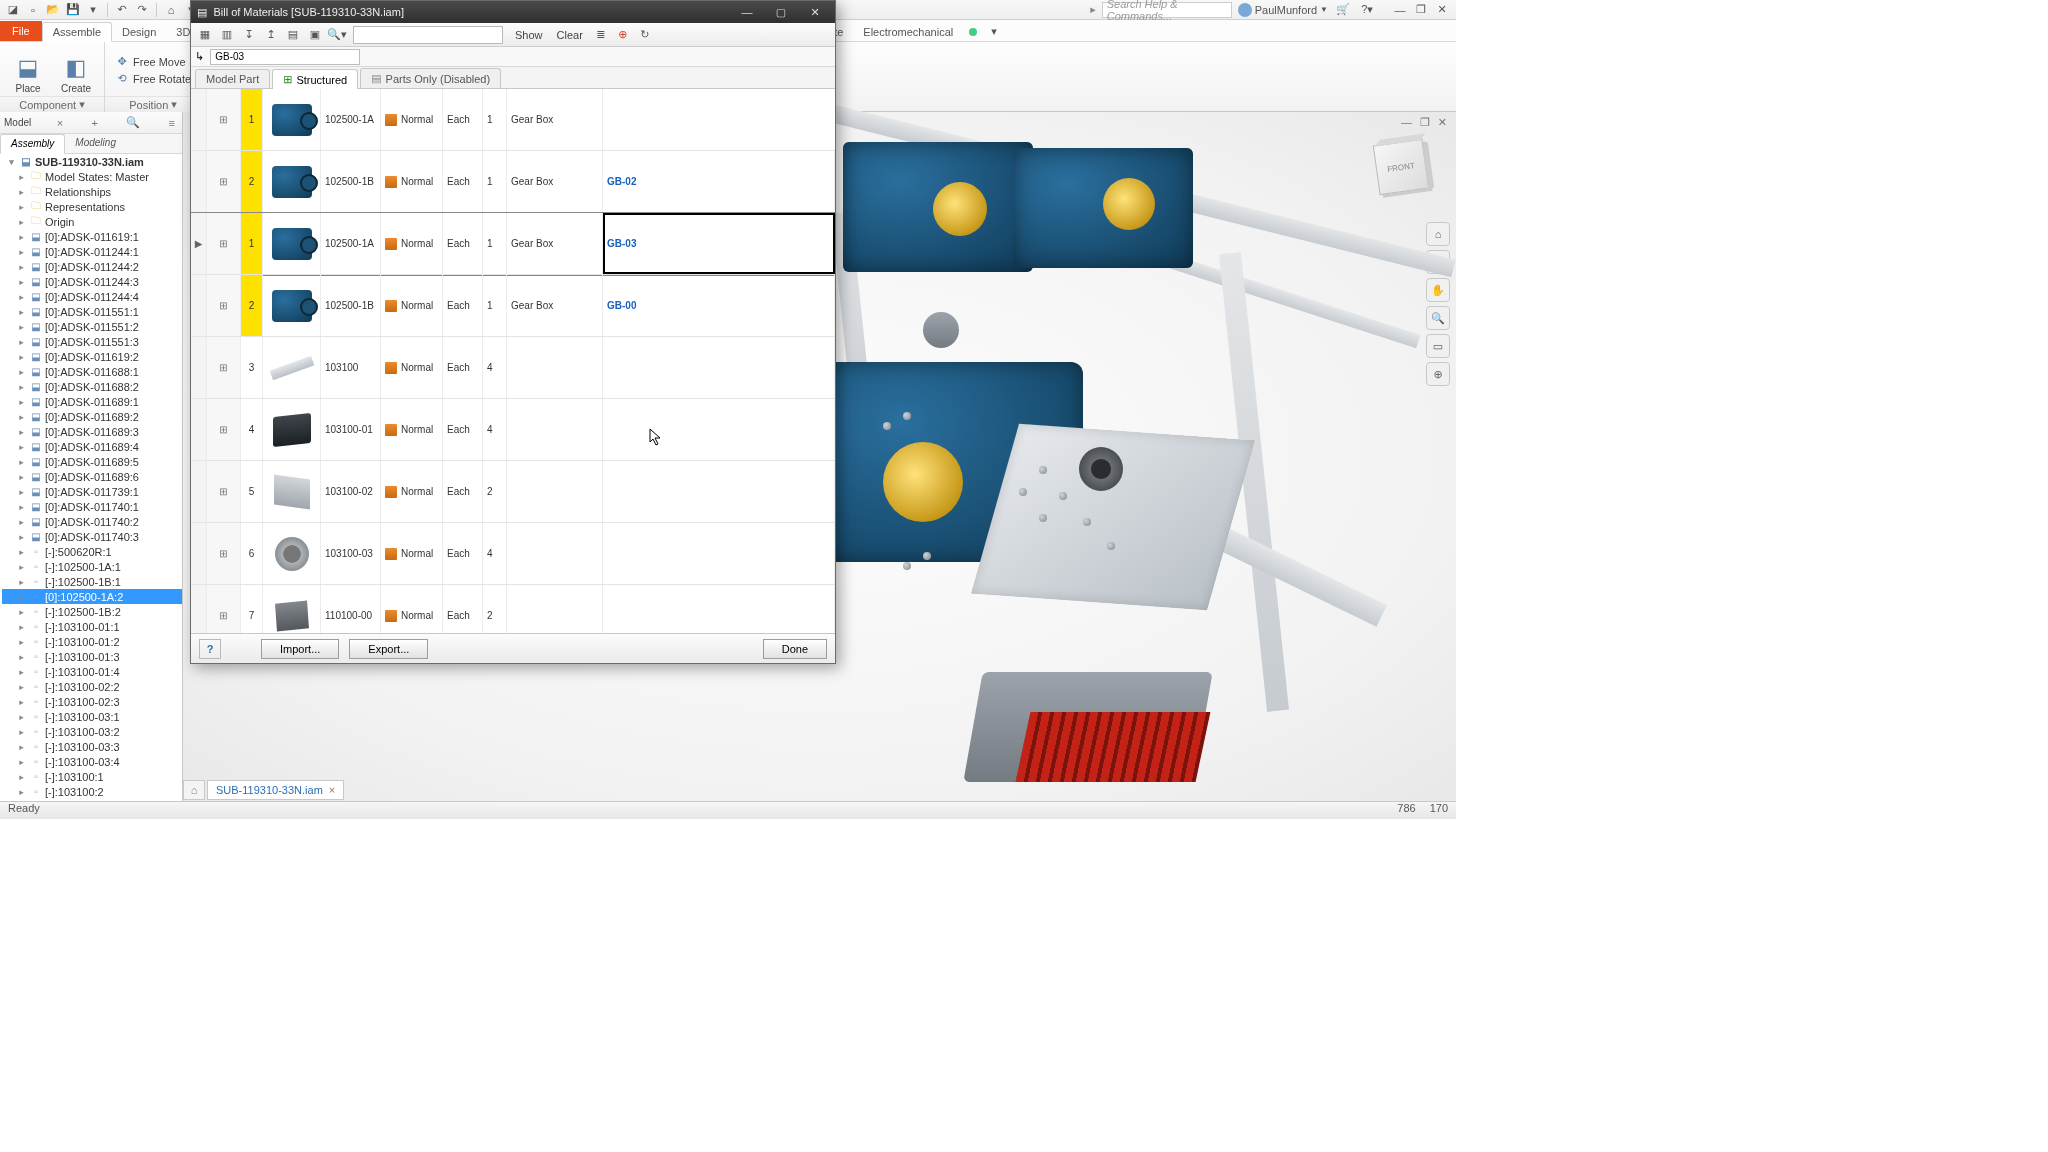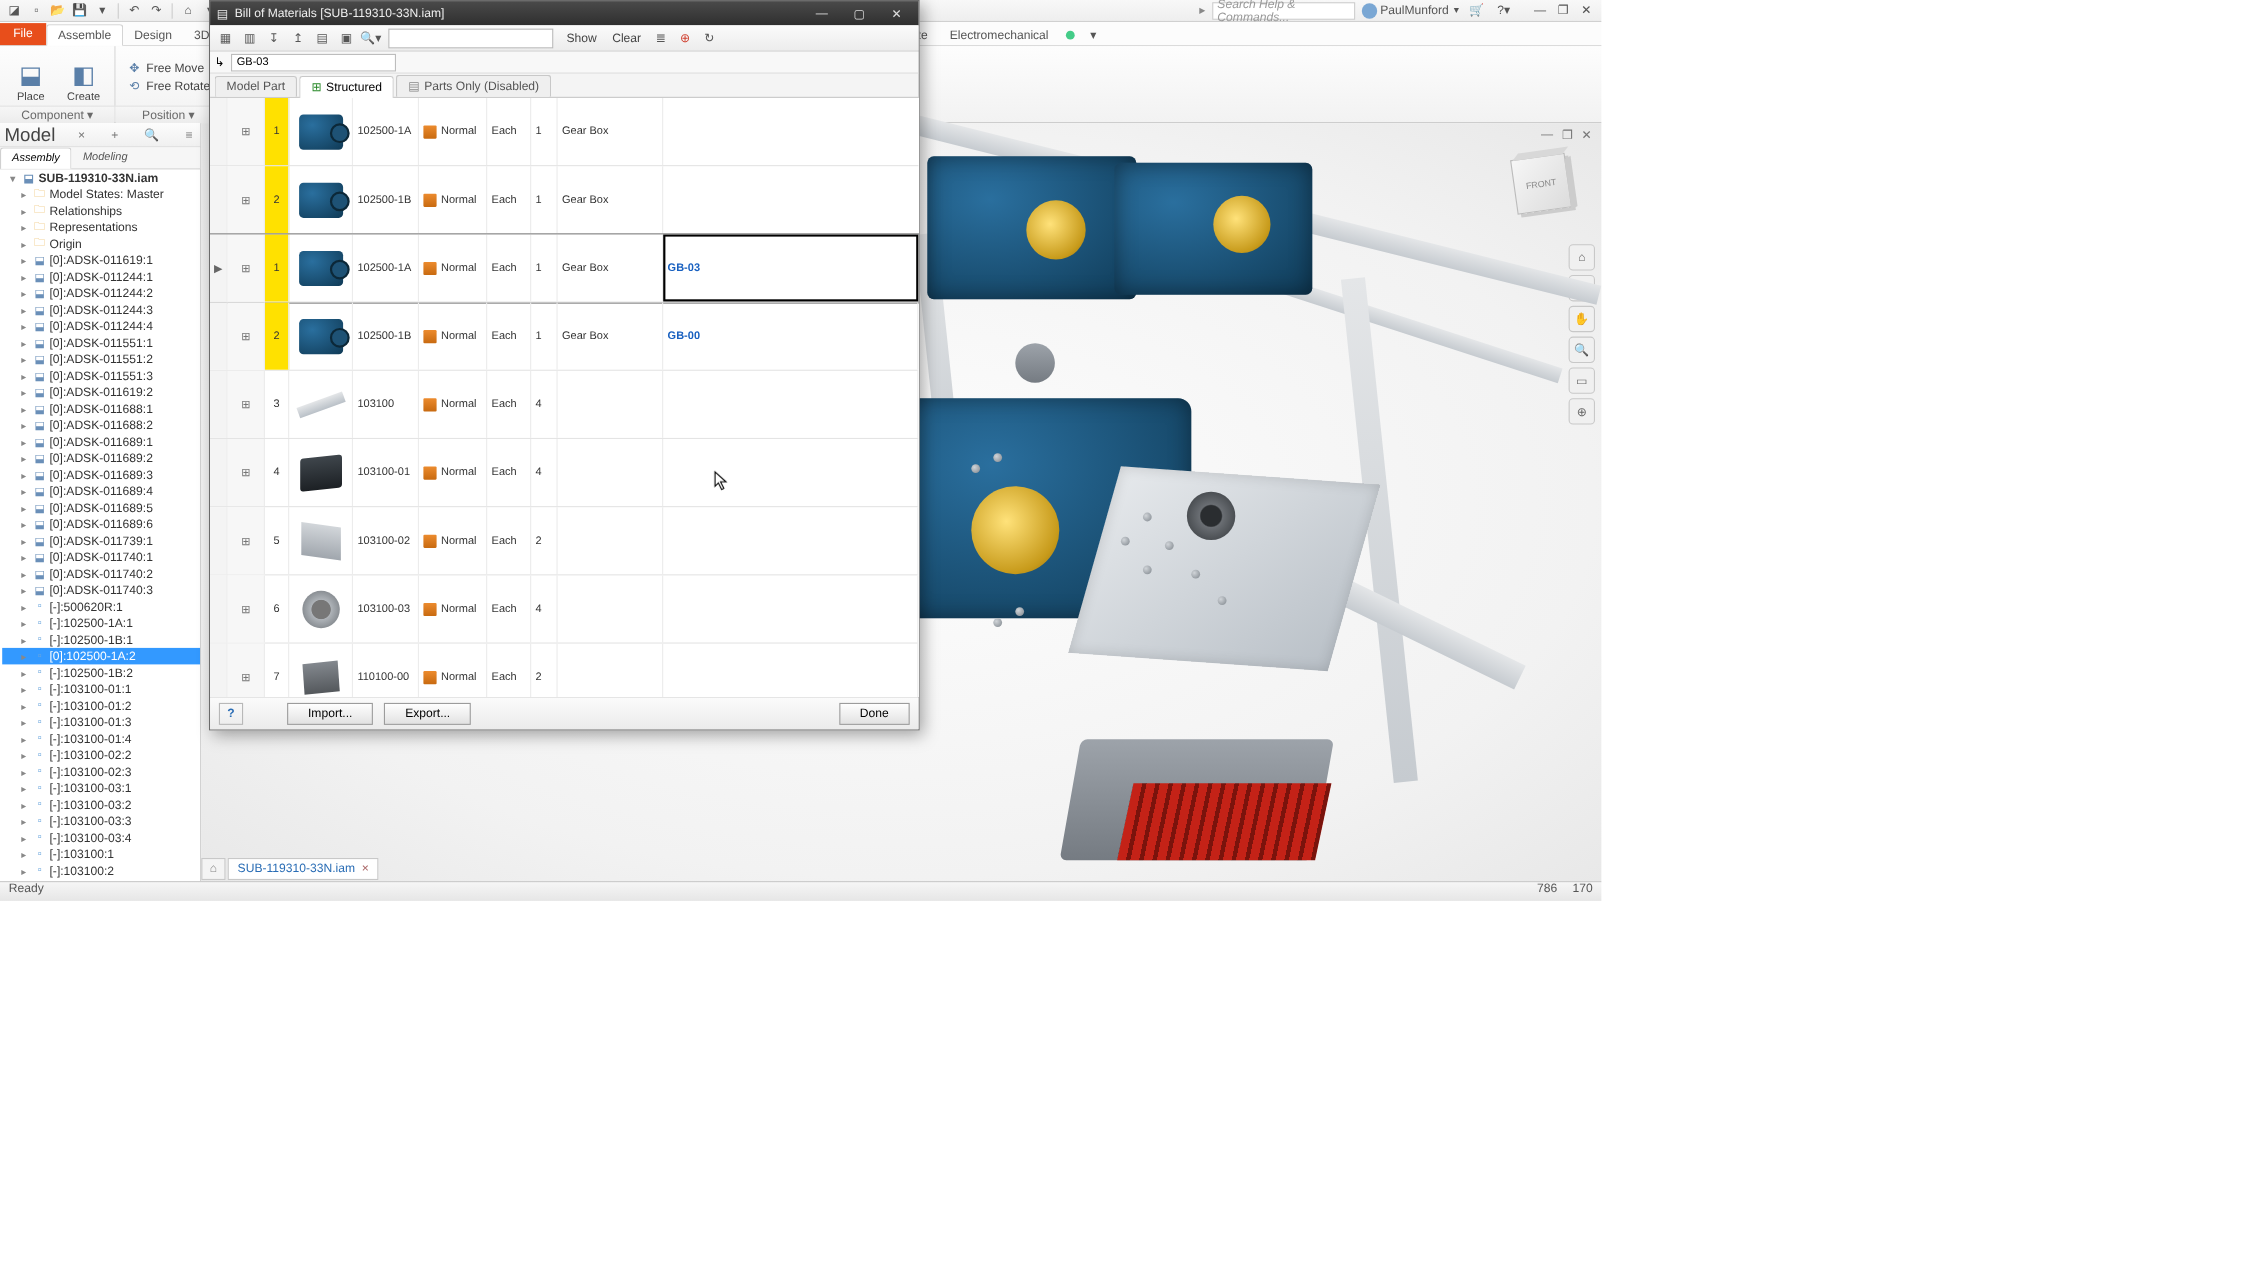--- a/index.html
+++ b/index.html
@@ -38,21 +38,21 @@
 .bigbtn .txt { font-size:10px; color:#444; text-align:center; line-height:1.1; }
 .smalllist { display:flex; flex-direction:column; gap:1px; }
 .smallbtn { display:flex; align-items:center; gap:4px; padding:1px 4px; cursor:pointer; font-size:10px; color:#444; }
 .smallbtn .sico{ width:14px; height:14px; display:inline-flex; align-items:center; justify-content:center; color:#5a7fa8;}
 .disabled { opacity:0.45; }
 
 
 .main { position:absolute; top:112px; bottom:18px; left:0; right:0; display:flex; }
 .browser { width:183px; background:#fff; border-right:1px solid #c8c8c8; display:flex; flex-direction:column; }
 .browser-head { height:22px; border-bottom:1px solid #d8d8d8; display:flex; align-items:center; padding:0 4px; gap:6px; background:linear-gradient(#fcfcfc,#f0f0f0);}
-.browser-head .bt { font-size:17px; color:#444; }
+.browser-head .bt { font-size:10px; color:#444; }
 .browser-head .icon { margin-left:auto; color:#777; cursor:pointer; padding:0 3px;}
 .browser-tabs { height:20px; display:flex; border-bottom:1px solid #d8d8d8; background:#f6f6f6;}
 .browser-tabs .bt2 { padding: 3px 10px; font-size:10px; color:#555; cursor:pointer;font-style:italic;}
 .browser-tabs .bt2.on { background:#fff; border:1px solid #d0d0d0; border-bottom:1px solid #fff; border-radius:3px 3px 0 0; margin-bottom:-1px; color:#000;}
 .tree { flex:1; overflow-y:auto; overflow-x:hidden; padding-left:2px; }
 .node { display:flex; align-items:center; gap:2px; height:15px; padding-left:4px; color:#333; cursor:pointer; white-space:nowrap;}
 .node .exp { width:11px; text-align:center; color:#888; font-size:9px;}
 .node .nico { width:14px; text-align:center; font-size:10px;}
 .node.l1 { padding-left: 4px; font-weight:bold;}
 .node.l2 { padding-left: 14px; }
@@ -703,20 +703,21 @@
         <div class="cell thumb">
           <div class="th">
             <div class="th-motor"></div>
           </div>
         </div>
         <div class="cell pn">102500-1B</div>
         <div class="cell bs"><span class="bsico"></span>Normal</div>
         <div class="cell uq">Each</div>
         <div class="cell qty">1</div>
         <div class="cell desc">Gear Box</div>
+        <div class="cell tag">GB-02</div>
       </div>
       <div class="row hl sel3">
         <div class="cell mark">▶</div>
         <div class="cell exp2">⊞</div>
         <div class="cell item">1</div>
         <div class="cell thumb">
           <div class="th">
             <div class="th-motor"></div>
           </div>
         </div>

